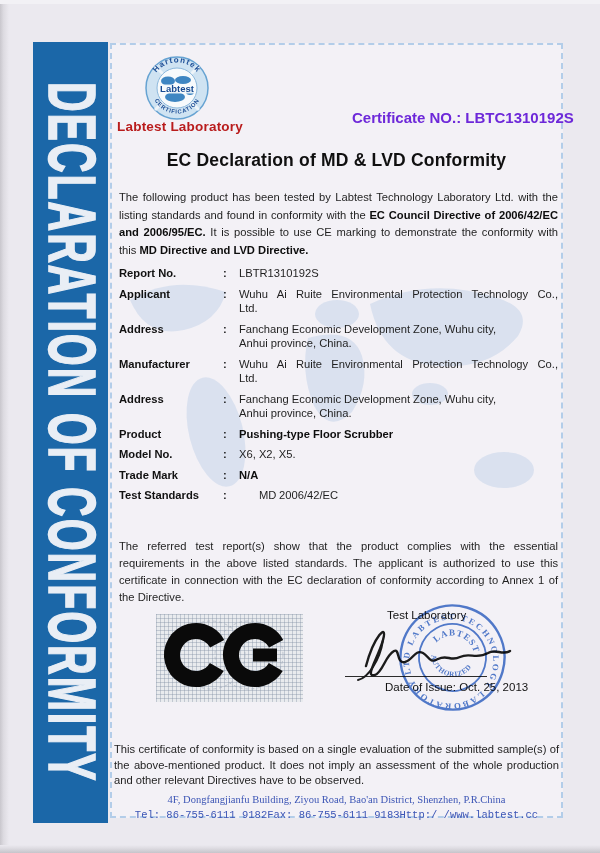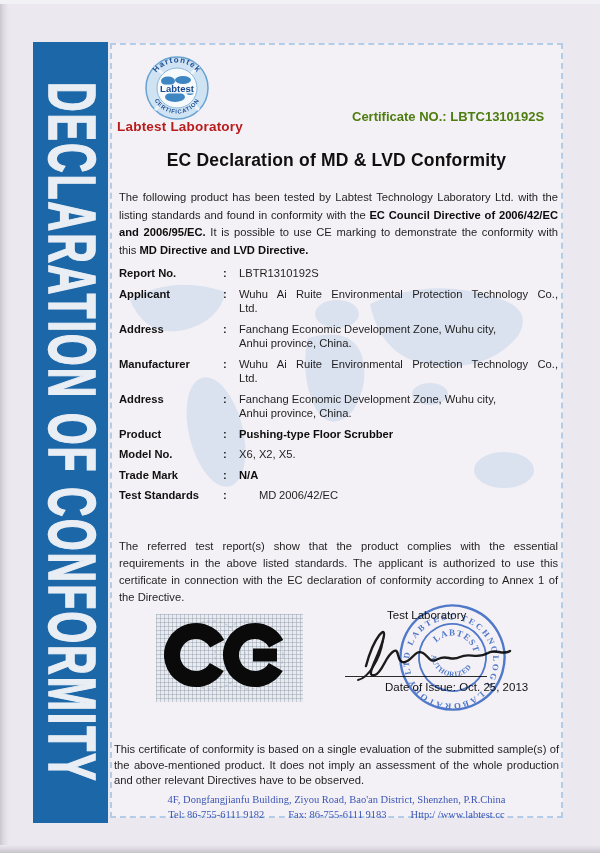--- a/index.html
+++ b/index.html
@@ -31,21 +31,21 @@
   
   .map-watermark { left:112px; top:262px; width:449px; height:310px; z-index:1; opacity:.55; }
 
   .z2 { z-index:2; }
 
   
   .logo-svg { left:144px; top:55px; width:66px; height:66px; }
   .logo-caption { left:110px; top:119px; width:140px; text-align:center;
     font-size:13.5px; font-weight:bold; color:#b91c1c; letter-spacing:.2px; }
 
-  .cert-no { left:352px; top:109px; font-size:13px; font-weight:bold; color:#4d7c0f;text-align:right; }
+  .cert-no { left:352px; top:109px; font-size:15px; font-weight:bold; color:#6d28d9;text-align:right; }
 
   .page-title { left:112px; top:150px; width:449px; text-align:center;
     font-size:17.5px; font-weight:bold; color:#101010; letter-spacing:.2px; }
 
   .para { font-size:11.2px; line-height:17.5px; color:#1f1f1f;
     text-align:justify; text-align-last:left; }
   .para b { color:#0d0d0d; }
   .p1 { left:119px; top:189px; width:439px; }
   .p2 { left:119px; top:538px; width:439px; line-height:17px; }
   .p3 { left:114px; top:742px; width:445px; line-height:15.5px; }
@@ -74,22 +74,22 @@
   .sign-line { left:345px; top:676px; width:142px; border-top:1.6px solid #2b2b2b; z-index:3; }
   .sign-date { left:345px; top:681px; font-size:11.5px; color:#131313; z-index:3;padding-left:40px; }
   .sig-svg { left:330px; top:620px; width:190px; height:62px; z-index:4; }
   .stamp-svg { left:396px; top:601px; width:113px; height:113px; z-index:5;
     opacity:.82; mix-blend-mode:multiply; }
 
   
   .footer-line1 { left:112px; top:794px; width:449px; text-align:center;
     font-family:"Liberation Serif", serif; font-size:10.5px; color:#3c55b5; }
   .footer-line2 { left:112px; top:809px; width:449px; display:flex;
-    justify-content:center; gap:24px;
-    font-family:Liberation Serif, serif; font-size:10.5px; color:#3c55b5; }
+    justify-content:center; 
+    font-family:Liberation Mono, monospace; font-size:10.5px; color:#3c55b5; }
 </style>
 </head>
 <body>
 
 <div class="abs edge-left"></div>
 <div class="abs edge-top"></div>
 <div class="abs edge-bottom"></div>
 
 <div class="abs sidebar-band">
   <span>DECLARATION OF CONFORMITY</span>

